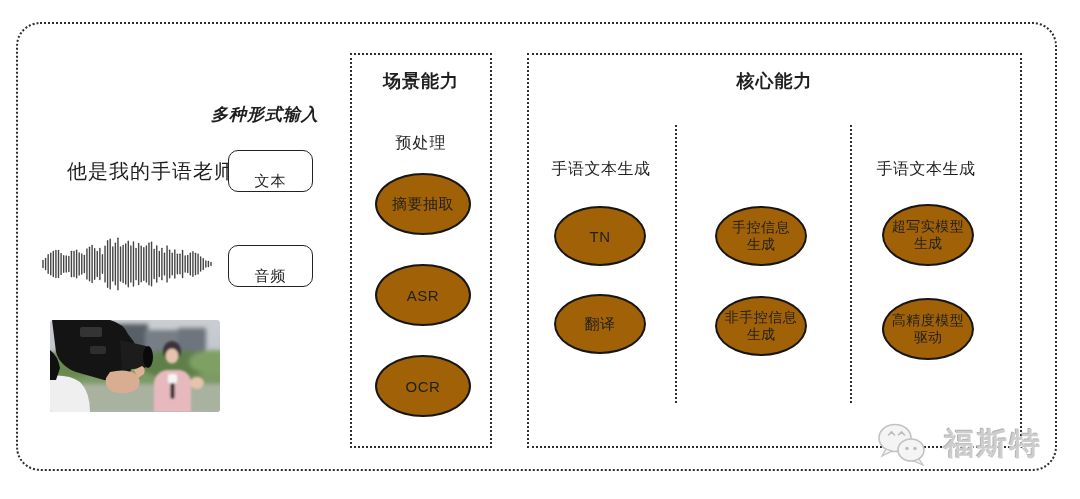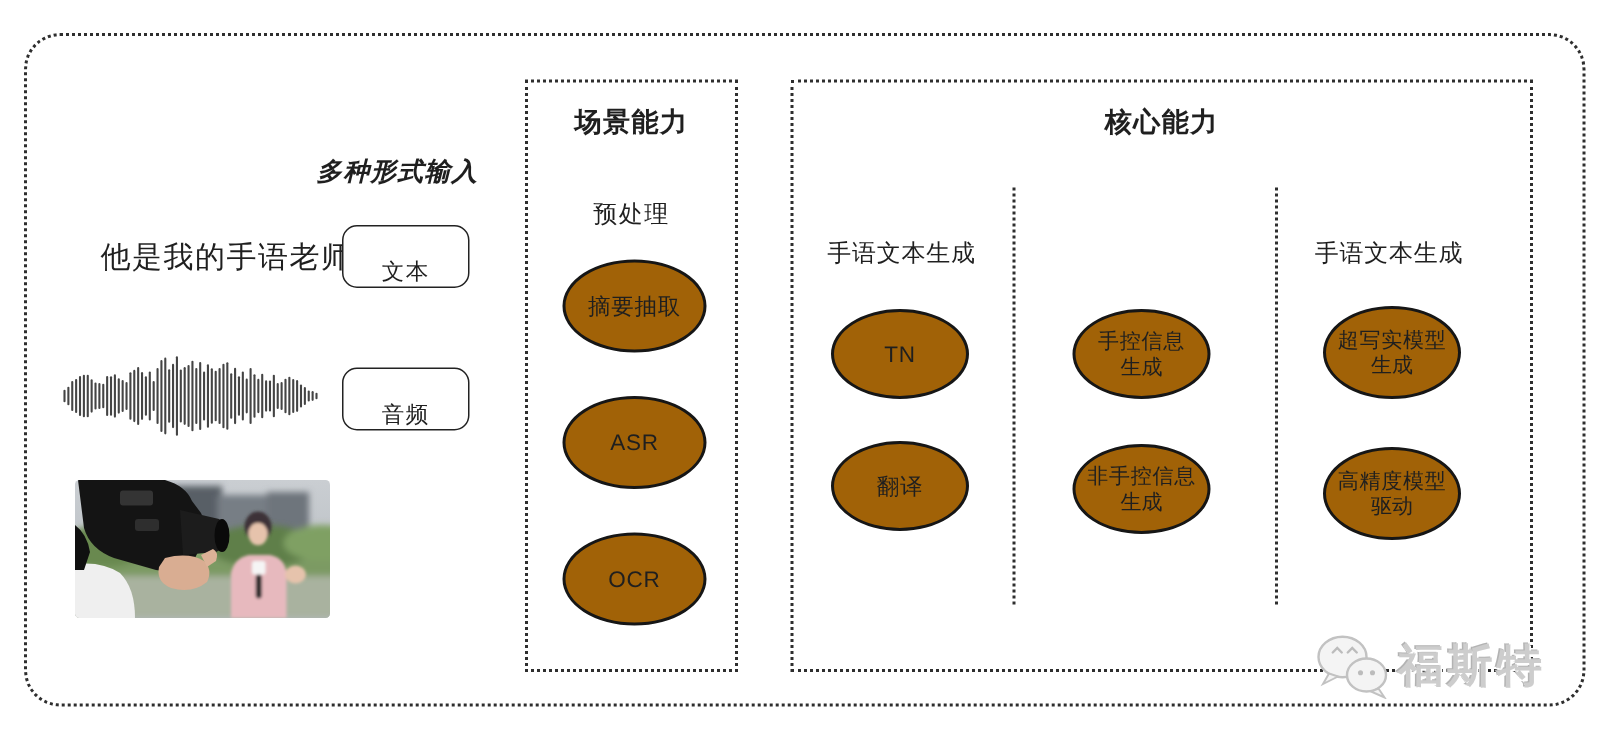--- a/index.html
+++ b/index.html
@@ -58,21 +58,21 @@
   .col-header{position:absolute;top:104px;text-align:center;font-size:16px;letter-spacing:0.5px;}
   .col-header.h1{left:12px;width:120px;}
   .col-header.h2{left:164px;width:140px;}
   .col-header.h3{left:340px;width:114px;}
   .core-el{width:92px;height:60px;}
   .c1{left:25px}.c2{left:186px}.c3{left:353px}
   .r1{top:151px}.r2{top:239px}
   .c2.r2{top:241px}.c3.r1{top:149px}.c3.r2{top:243px}
   .c3.core-el{height:62px}
   .watermark{
-    position:absolute;left:876px;top:422px;display:flex;align-items:center;gap:4px;
+    position:absolute;left:876px;top:422px;display:flex;align-items:center;gap:16px;
   }
   .watermark-text{
     font-size:30px;font-weight:700;letter-spacing:3px;color:#cdcdcd;
     text-shadow:1px 1px 0 #ffffff,-1px -1px 0 #b3b3b3;
   }
 </style>
 </head>
 <body>
 
 <div class="canvas">

